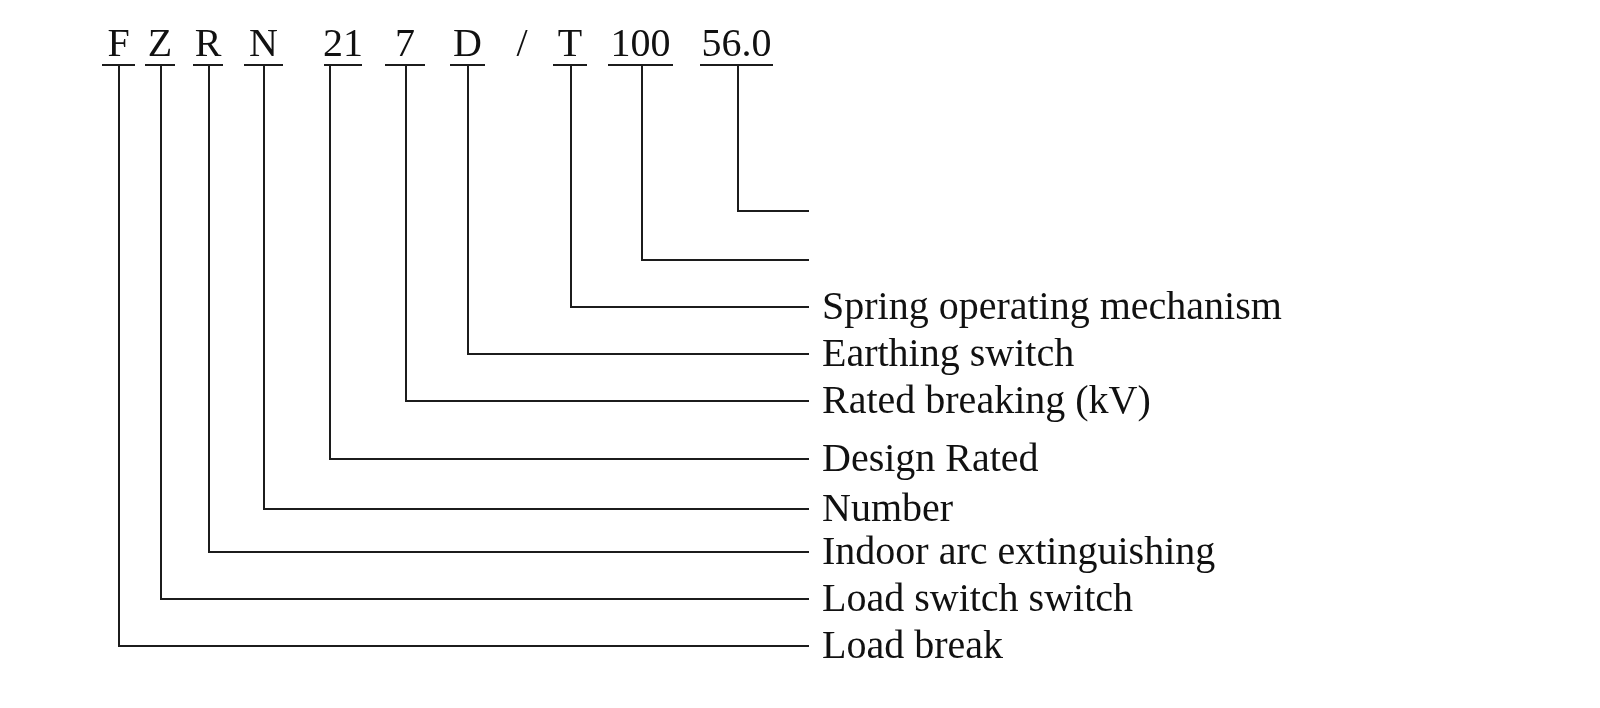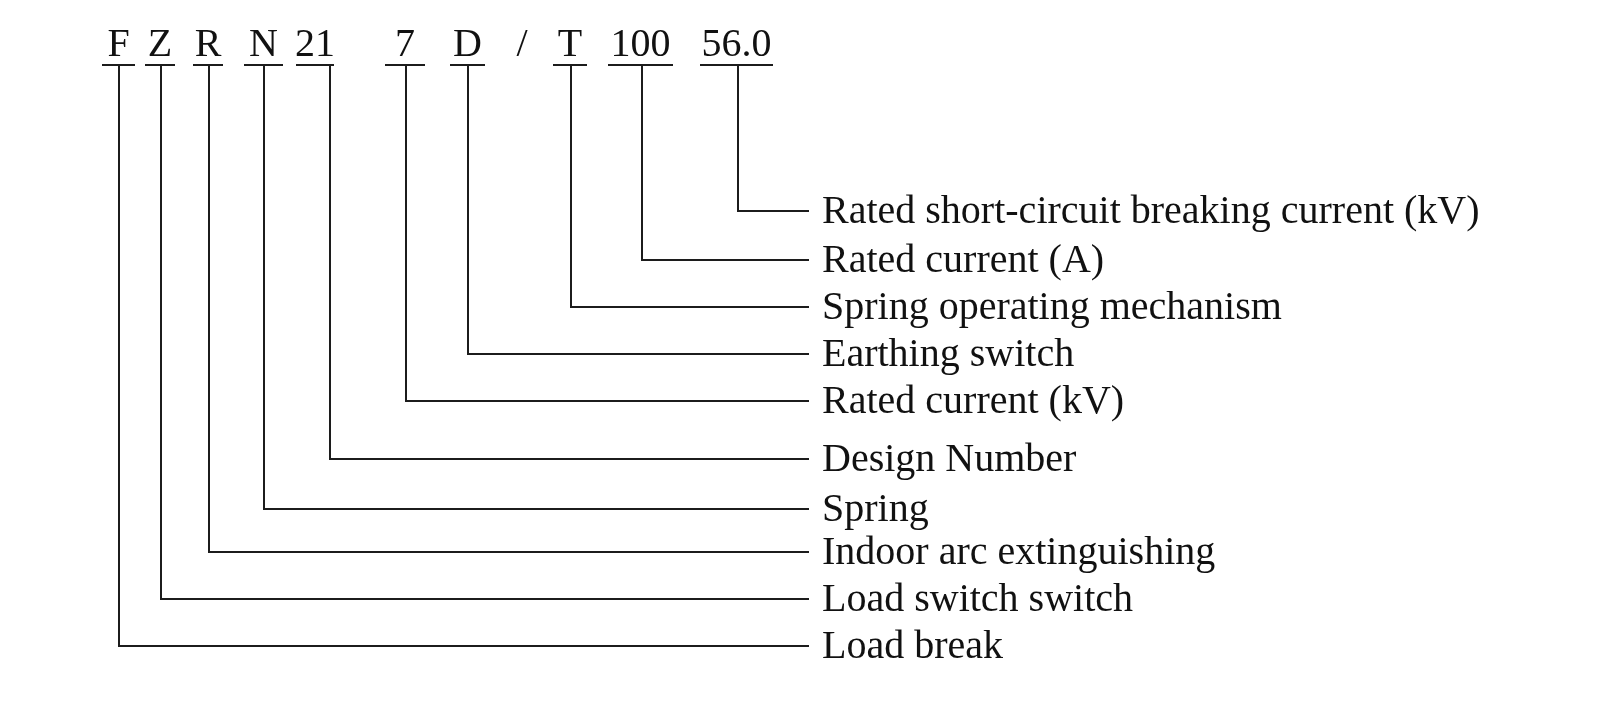--- a/index.html
+++ b/index.html
@@ -57,21 +57,21 @@
 </style>
 </head>
 <body>
 
 <div class="canvas">
 
   <div class="seg" style="left:102px;width:33px">F</div>
   <div class="seg" style="left:145px;width:30px">Z</div>
   <div class="seg" style="left:193px;width:30px">R</div>
   <div class="seg" style="left:244px;width:39px">N</div>
-  <div class="seg" style="left:296px;width:38px">21</div>
+  <div class="seg" style="left:324px;width:38px">21</div>
   <div class="seg" style="left:385px;width:40px">7</div>
   <div class="seg" style="left:450px;width:35px">D</div>
   <div class="seg no-underline" style="left:508px;width:28px">/</div>
   <div class="seg" style="left:553px;width:34px">T</div>
   <div class="seg" style="left:608px;width:65px">100</div>
   <div class="seg" style="left:700px;width:73px">56.0</div>
 
   <div class="vline" style="left:737px;height:146px"></div>
   <div class="vline" style="left:641px;height:195px"></div>
   <div class="vline" style="left:570px;height:242px"></div>
@@ -87,24 +87,22 @@
   <div class="hline" style="top:259px;left:641px;width:168px"></div>
   <div class="hline" style="top:306px;left:570px;width:239px"></div>
   <div class="hline" style="top:353px;left:467px;width:342px"></div>
   <div class="hline" style="top:400px;left:405px;width:404px"></div>
   <div class="hline" style="top:458px;left:329px;width:480px"></div>
   <div class="hline" style="top:508px;left:263px;width:546px"></div>
   <div class="hline" style="top:551px;left:208px;width:601px"></div>
   <div class="hline" style="top:598px;left:160px;width:649px"></div>
   <div class="hline" style="top:645px;left:118px;width:691px"></div>
 
-  <div class="lbl" style="top:189px">Rated short-circuit breaking current (kV)</div>
-  <div class="lbl" style="top:238px">Rated current (A)</div>
   <div class="lbl" style="top:285px">Spring operating mechanism</div>
   <div class="lbl" style="top:332px">Earthing switch</div>
-  <div class="lbl" style="top:379px">Rated current (kV)</div>
-  <div class="lbl" style="top:437px">Design Number</div>
-  <div class="lbl" style="top:487px">Spring</div>
+  <div class="lbl" style="top:379px">Rated breaking (kV)</div>
+  <div class="lbl" style="top:437px">Design Rated</div>
+  <div class="lbl" style="top:487px">Number</div>
   <div class="lbl" style="top:530px">Indoor arc extinguishing</div>
   <div class="lbl" style="top:577px">Load switch switch</div>
   <div class="lbl" style="top:624px">Load break</div>
 
 </div>
 
 </body></html>

